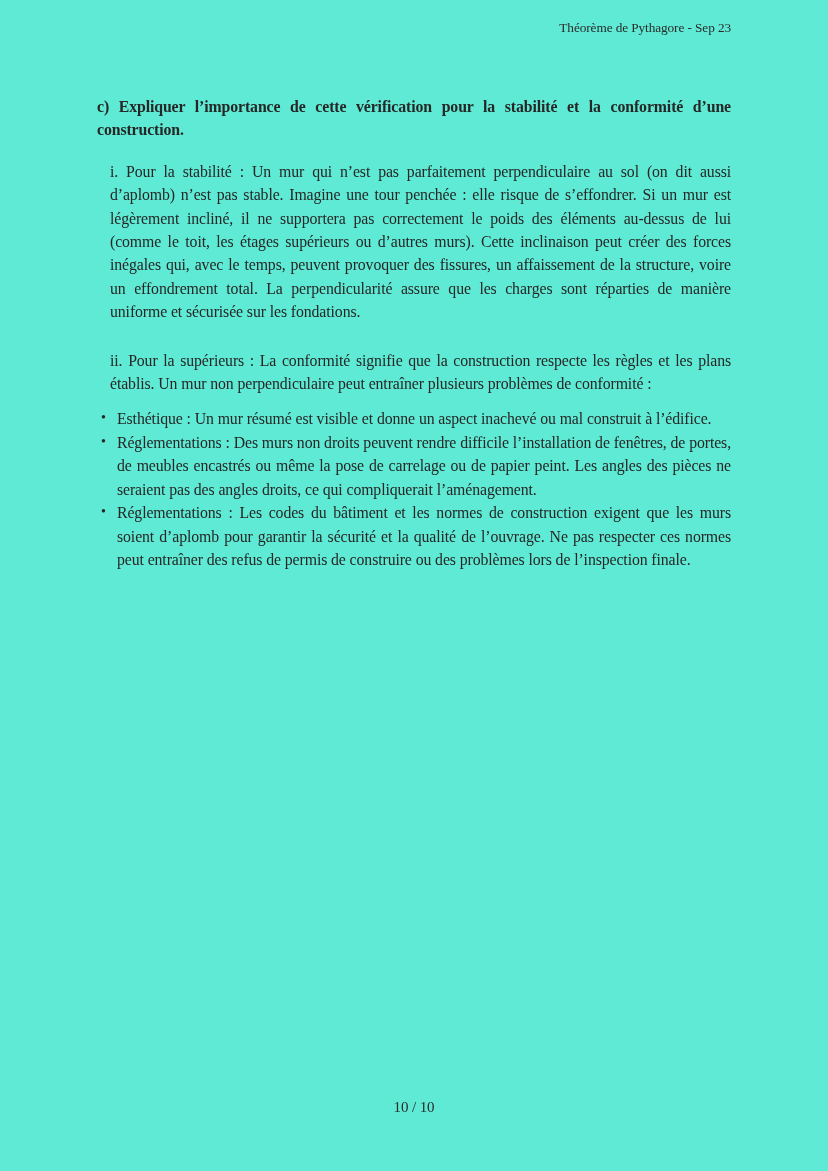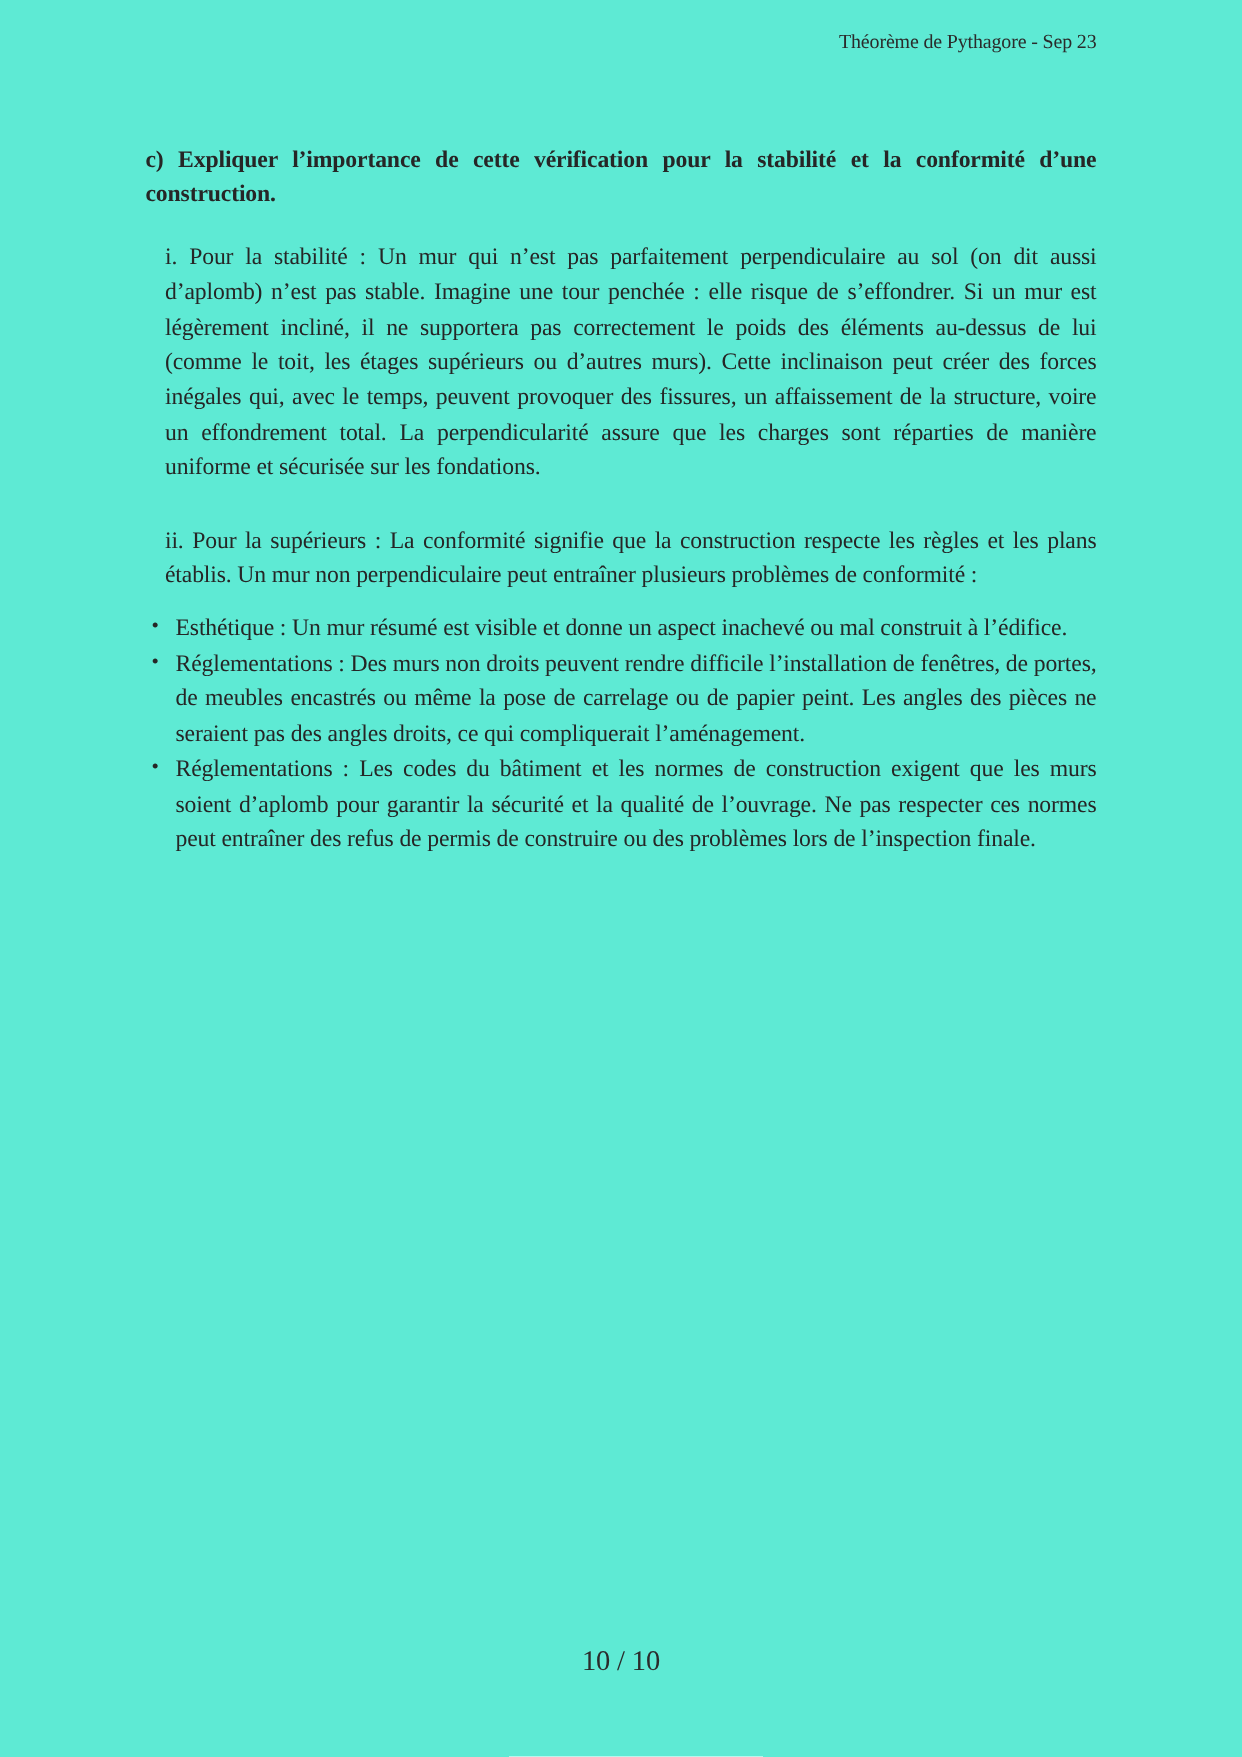--- a/index.html
+++ b/index.html
@@ -68,21 +68,21 @@
   }
   .closing {
     margin: 10px 0 0 0;
   }
   .page-footer {
     position: absolute;
     top: 1096px;
     left: 0;
     right: 0;
     text-align: center;
-    font-size: 19px;
+    font-size: 15px;
     color: #2b2b2b;
   }
 </style>
 </head>
 <body>
 
 <div class="page">
 
   <div class="page-header">Théorème de Pythagore - Sep 23</div>
 

